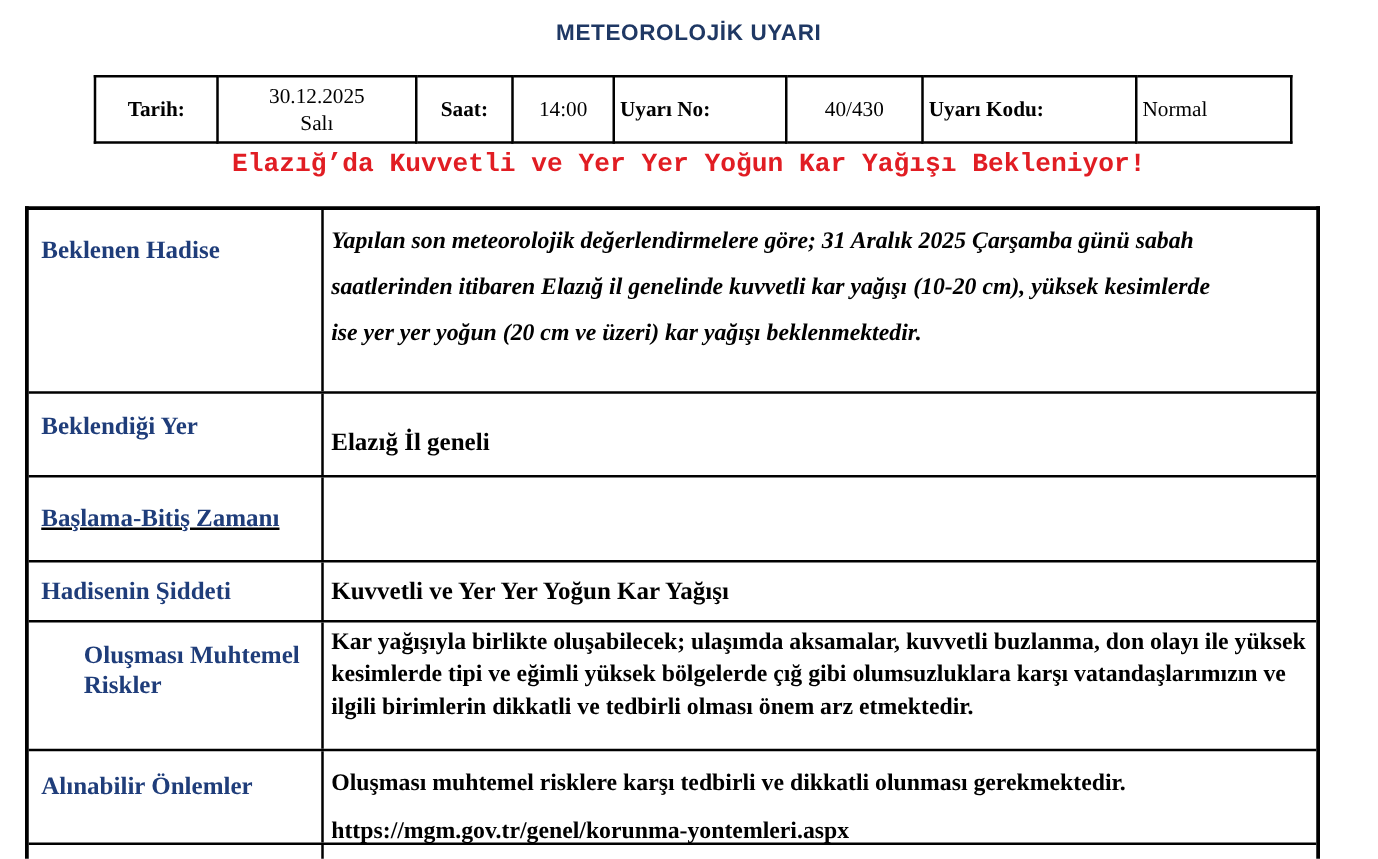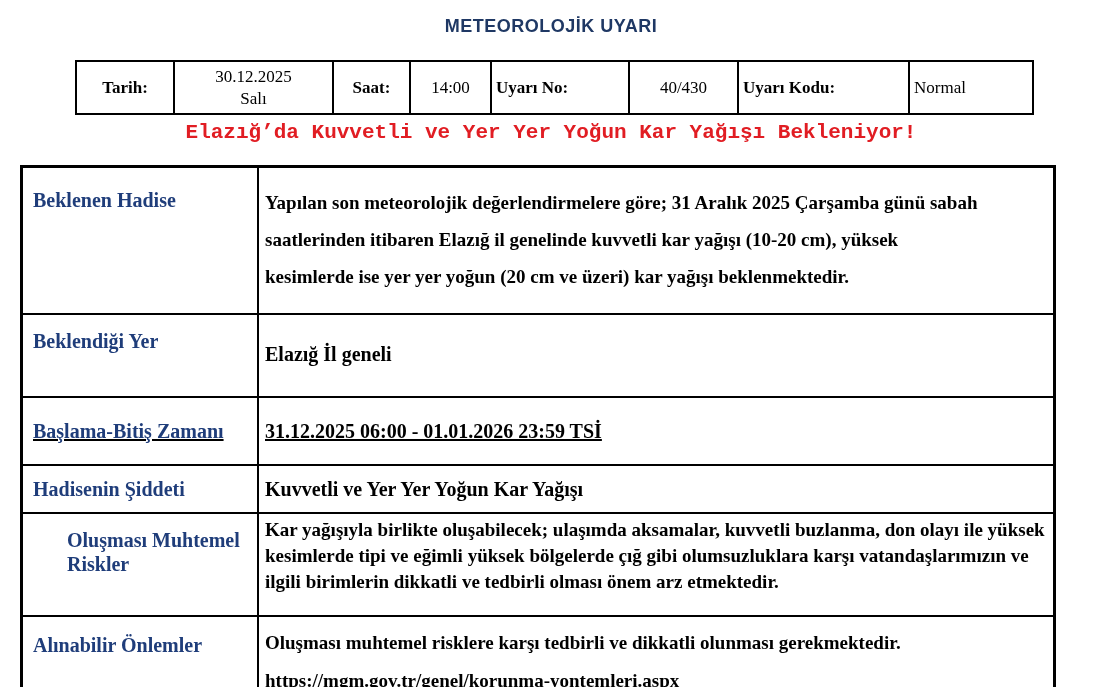--- a/index.html
+++ b/index.html
@@ -86,23 +86,23 @@
   .w-content {
     flex: 1 1 auto;
     font-weight: bold;
     font-size: 19px;
     padding-left: 6px;
     color: #000;
   }
 
   .row-1 { height: 147px; }
   .row-1 .w-label   { padding-top: 20px; }
-  .row-1 .w-content { padding-top: 16px; line-height: 37px; padding-right: 62px; }
-
-  .row-2 { height: 83px; }
+  .row-1 .w-content { padding-top: 6px; line-height: 37px; padding-right: 62px; font-style: italic; }
+
+  .row-2 { height: 67px; }
   .row-2 .w-label   { padding-top: 14px; }
   .row-2 .w-content { padding-top: 28px; font-size: 20px; }
 
   .row-3 { height: 68px; text-decoration: underline; }
   .row-3 .w-label,
   .row-3 .w-content { display: flex; align-items: center; }
   .row-3 .w-content { font-size: 20px; }
 
   .row-4 { height: 48px; justify-content: center; }
   .row-4 .w-label,
@@ -163,21 +163,20 @@
     <div class="w-content">Yapılan son meteorolojik değerlendirmelere göre; 31 Aralık 2025 Çarşamba günü sabah saatlerinden itibaren Elazığ il genelinde kuvvetli kar yağışı (10-20 cm), yüksek kesimlerde ise yer yer yoğun (20 cm ve üzeri) kar yağışı beklenmektedir.</div>
   </div>
 
   <div class="w-row row-2">
     <div class="w-label">Beklendiği Yer</div>
     <div class="w-content">Elazığ İl geneli</div>
   </div>
 
   <div class="w-row row-3">
     <div class="w-label">Başlama-Bitiş Zamanı</div>
-    <div class="w-content">31.12.2025 06:00 - 01.01.2026 23:59 TSİ</div>
   </div>
 
   <div class="w-row row-4">
     <div class="w-label">Hadisenin Şiddeti</div>
     <div class="w-content">Kuvvetli ve Yer Yer Yoğun Kar Yağışı</div>
   </div>
 
   <div class="w-row row-5">
     <div class="w-label">Oluşması Muhtemel Riskler</div>
     <div class="w-content">Kar yağışıyla birlikte oluşabilecek; ulaşımda aksamalar, kuvvetli buzlanma, don olayı ile yüksek kesimlerde tipi ve eğimli yüksek bölgelerde çığ gibi olumsuzluklara karşı vatandaşlarımızın ve ilgili birimlerin dikkatli ve tedbirli olması önem arz etmektedir.</div>

